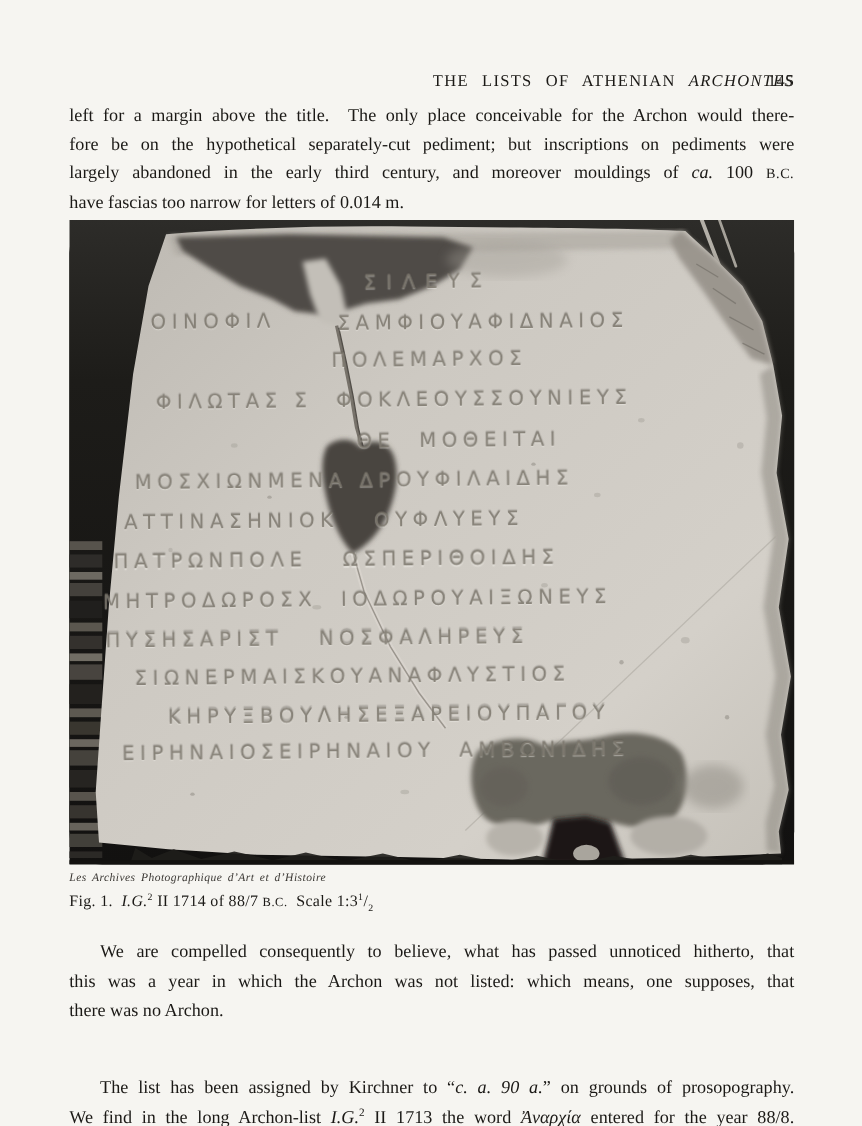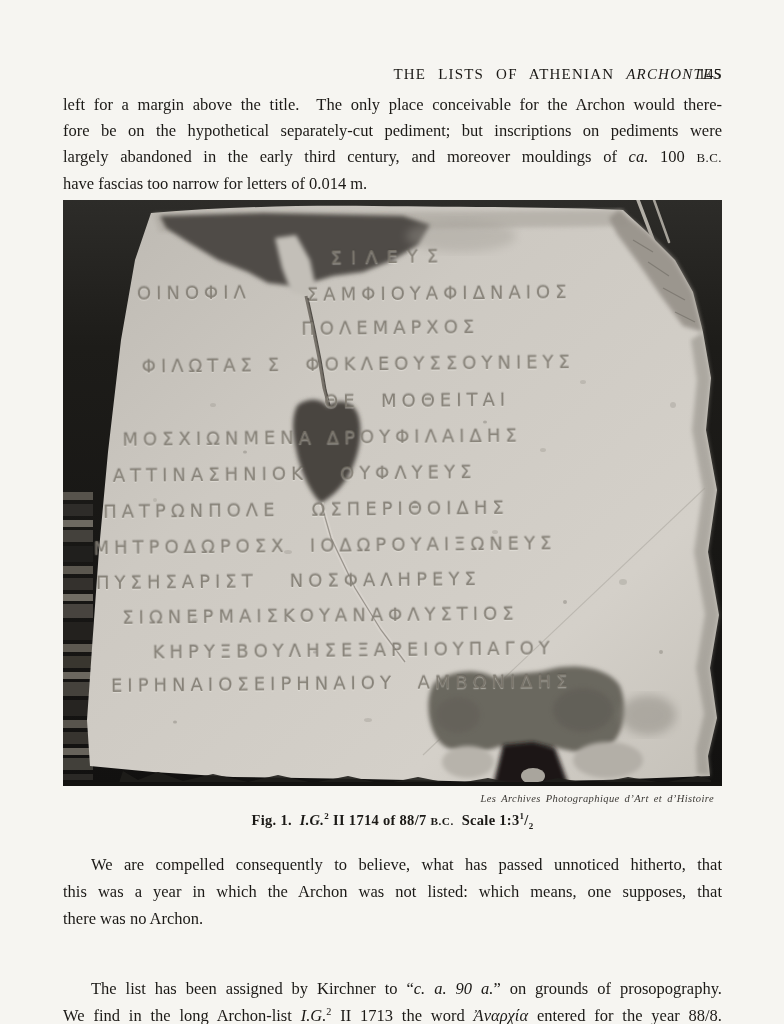--- a/index.html
+++ b/index.html
@@ -51,26 +51,26 @@
     position:absolute;
     font-family:"DejaVu Sans",sans-serif;
     font-size:18px;letter-spacing:5px;
     color:#7d786e;opacity:.88;
     white-space:pre;
     text-shadow:0 1px 1px rgba(246,244,238,.55),0 -1px 1px rgba(70,66,60,.35);
     filter:blur(.3px);
   }
   .credit{
     position:absolute;top:793px;left:63px;width:651px;
-    text-align:right;font-style:italic;font-size:10.5px;
+    font-style:italic;font-size:10.5px;
     letter-spacing:.4px;word-spacing:2px;color:#3a3733;
   }
   .caption{
     position:absolute;top:812px;left:63px;width:659px;
-    text-align:center;font-size:14.5px;letter-spacing:.3px;font-weight:bold;
+    text-align:left;font-size:14.5px;letter-spacing:.3px;
   }
 </style>
 </head>
 <body>
 
 <div class="page">
 
   <div class="running-head">
     <span class="head-title"><span>THE LISTS OF ATHENIAN </span><span class="s-i">ARCHONTES</span></span>
     <span class="page-num">145</span>

